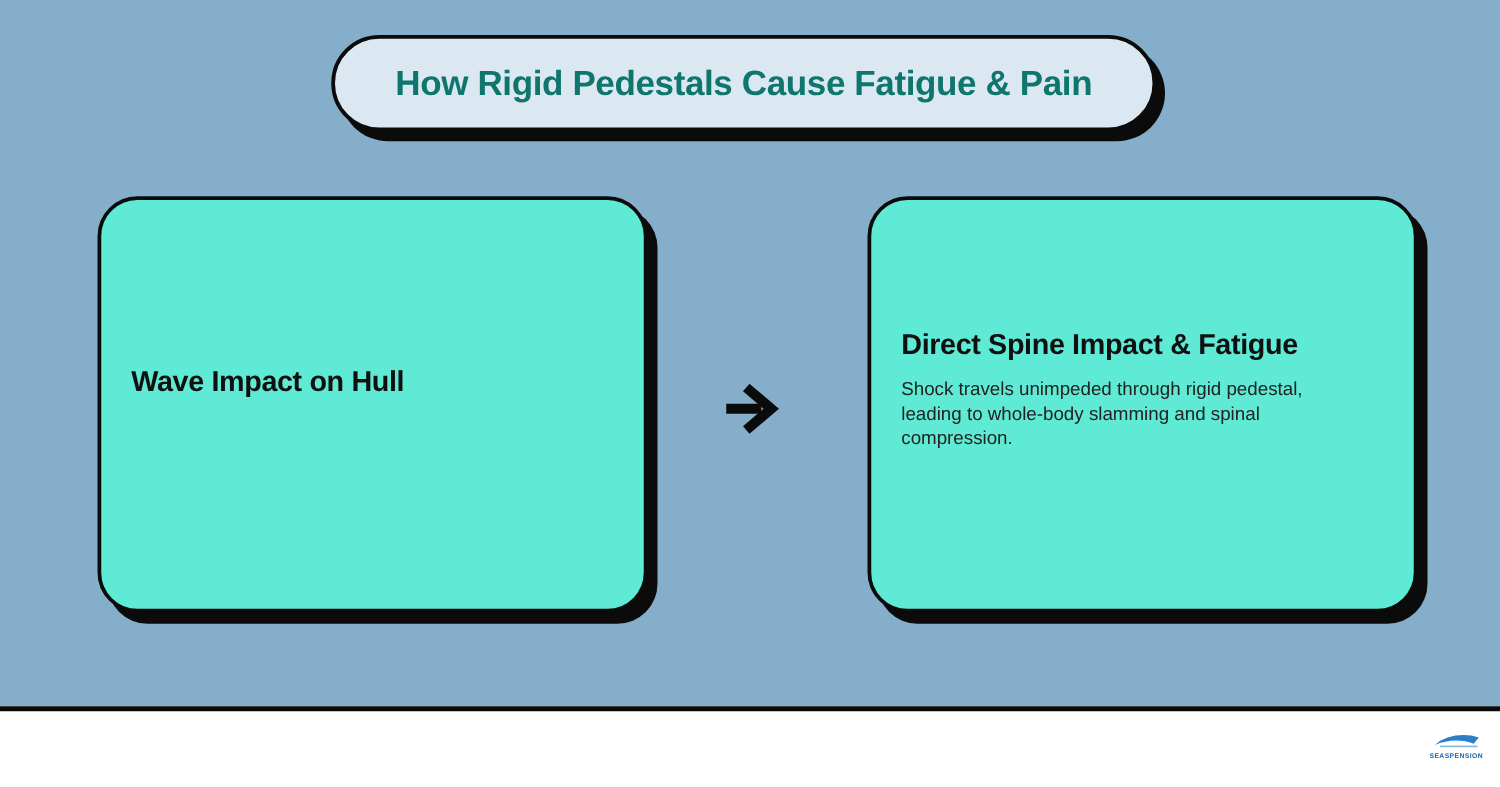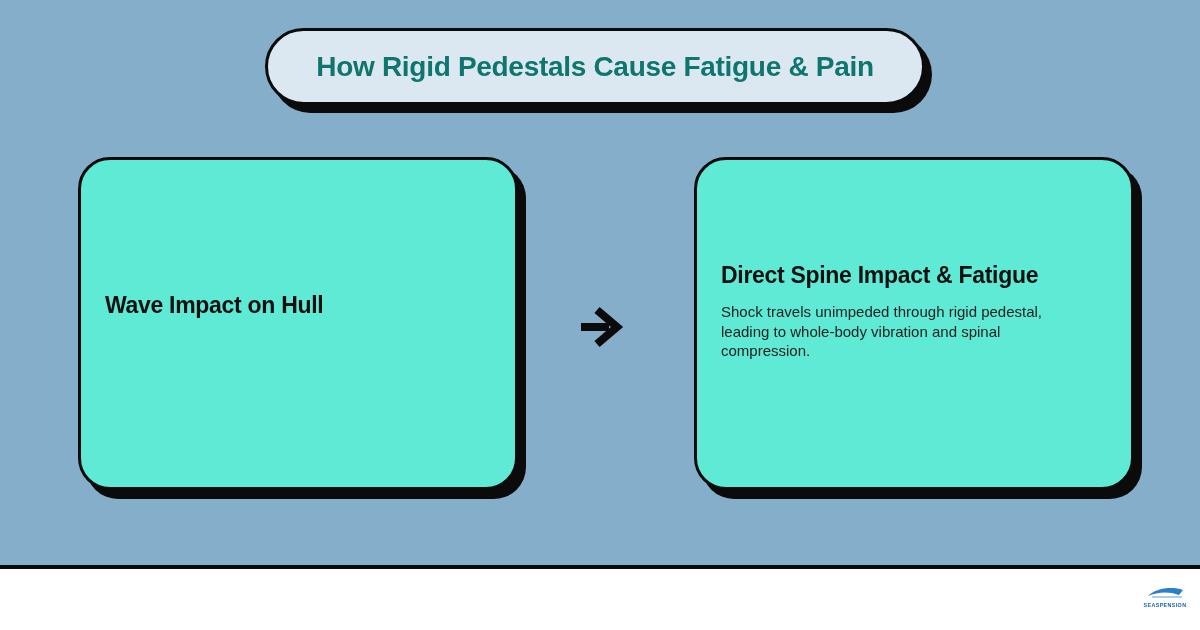--- a/index.html
+++ b/index.html
@@ -118,21 +118,21 @@
   <div class="arrow-wrap">
     <svg width="50" height="50" viewBox="0 0 50 50" aria-hidden="true">
       <path d="M4 25 H32" stroke="#0b0b0b" stroke-width="8" fill="none"></path>
       <path d="M20 8 L40 25 L20 42" stroke="#0b0b0b" stroke-width="8" fill="none" stroke-linejoin="miter"></path>
     </svg>
   </div>
 
   <section class="card card-right">
     <h2>Direct Spine Impact &amp; Fatigue</h2>
     <p>Shock travels unimpeded through rigid pedestal,
-leading to whole-body vibration and spinal
+leading to whole-body slamming and spinal
 compression.</p>
   </section>
 
   <footer class="footer-bar">
     <div class="logo">
       <svg width="46" height="24" viewBox="0 0 46 24" aria-hidden="true">
         <path d="M6 11 C14 3 30 1 41 5 L37 10 C27 6 15 7 6 11 Z" fill="#2a7fc9"></path>
         <path d="M10 12 H40" stroke="#8db9df" stroke-width="1.4"></path>
         <text x="23" y="21.5" text-anchor="middle" font-size="5.4" font-weight="bold" letter-spacing="0.35" fill="#1a64ae" font-family="Liberation Sans, sans-serif">SEASPENSION</text>
       </svg>

